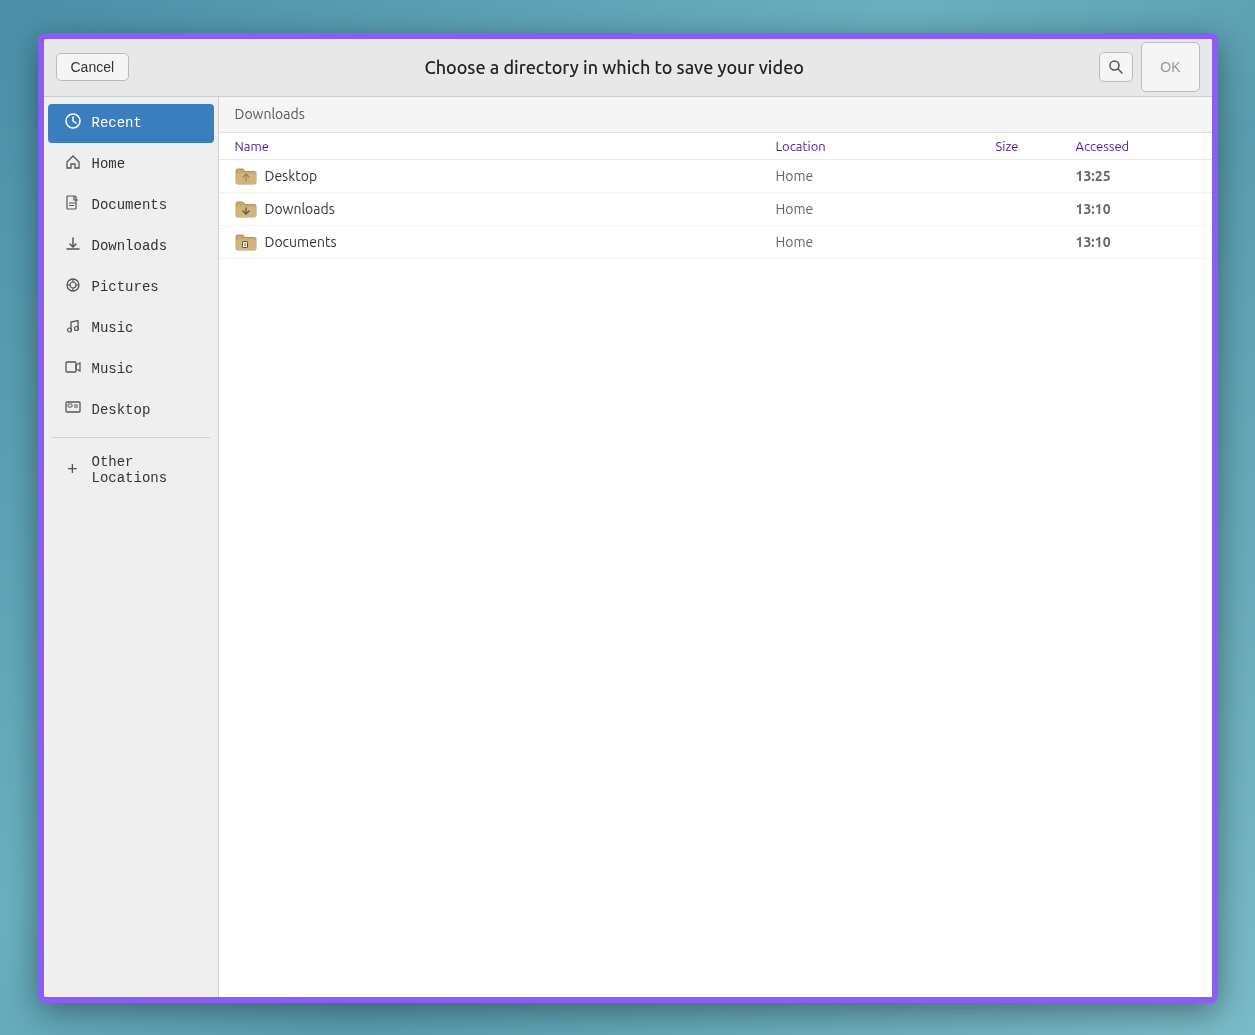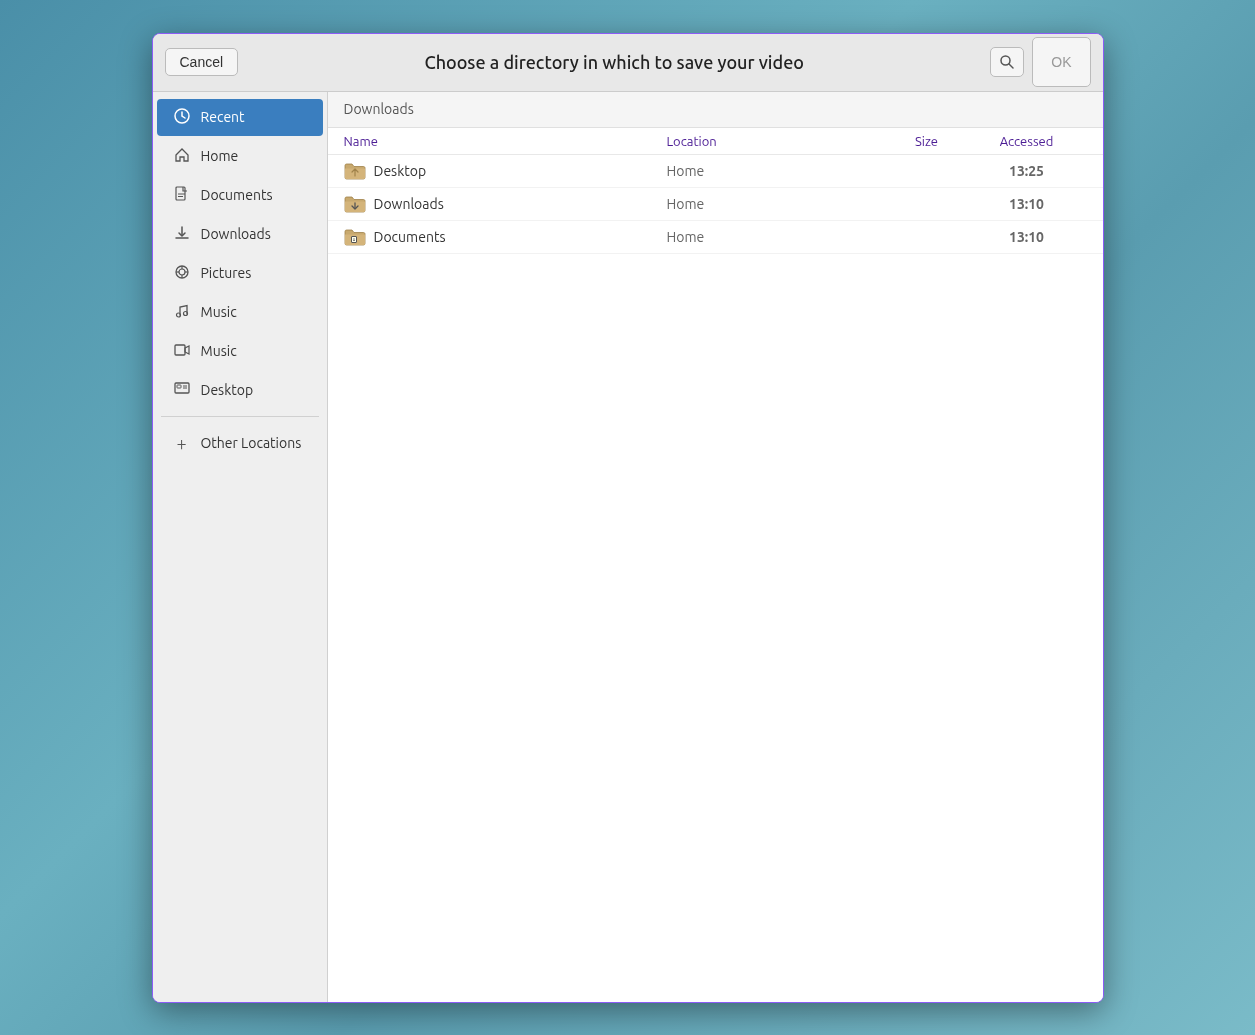--- a/index.html
+++ b/index.html
@@ -8,29 +8,29 @@
       background: linear-gradient(135deg, #4a8fa8 0%, #6ab0c0 40%, #5a9db0 60%, #7abbc8 100%);
       width: 1255px;
       height: 1035px;
       display: flex;
       align-items: center;
       justify-content: center;
       font-family: 'Segoe UI', Ubuntu, sans-serif;
     }
 
     .dialog {
-      width: 952px;
+      width: 1180px;
       height: 970px;
       background: #f0f0f0;
       border-radius: 8px;
       box-shadow: 0 8px 32px rgba(0,0,0,0.4);
       display: flex;
       flex-direction: column;
       overflow: hidden;
-      border: 1px solid #8b5cf6;
+      border: 6px solid #8b5cf6;
     }
 
     
     .toolbar {
       display: flex;
       align-items: center;
       background: #e8e8e8;
       border-bottom: 1px solid #ccc;
       padding: 8px 12px;
       height: 58px;
@@ -98,20 +98,21 @@
     .sidebar-item {
       display: flex;
       align-items: center;
       gap: 10px;
       padding: 9px 16px;
       cursor: pointer;
       font-size: 14px;
       color: #333;
       border-radius: 4px;
       margin: 1px 4px;
+      font-family: Liberation Mono, monospace;
     }
     .sidebar-item.active {
       background: #3a7ebf;
       color: #fff;
     }
     .sidebar-item.active .sidebar-icon {
       color: #fff;
     }
 
     .sidebar-icon {
@@ -198,21 +199,21 @@
       font-size: 14px;
       color: #666;
     }
 
     .file-accessed {
       text-align: right;
       font-weight: bold;
     }
 
     .col-size, .col-accessed {
-      text-align: center;
+      text-align: left;
     }
   </style>
 </head>
 <body>
 
 <div class="dialog">
 
   <div class="toolbar">
     <button class="btn-cancel">Cancel</button>
     <span class="toolbar-title">Choose a directory in which to save your video</span>

